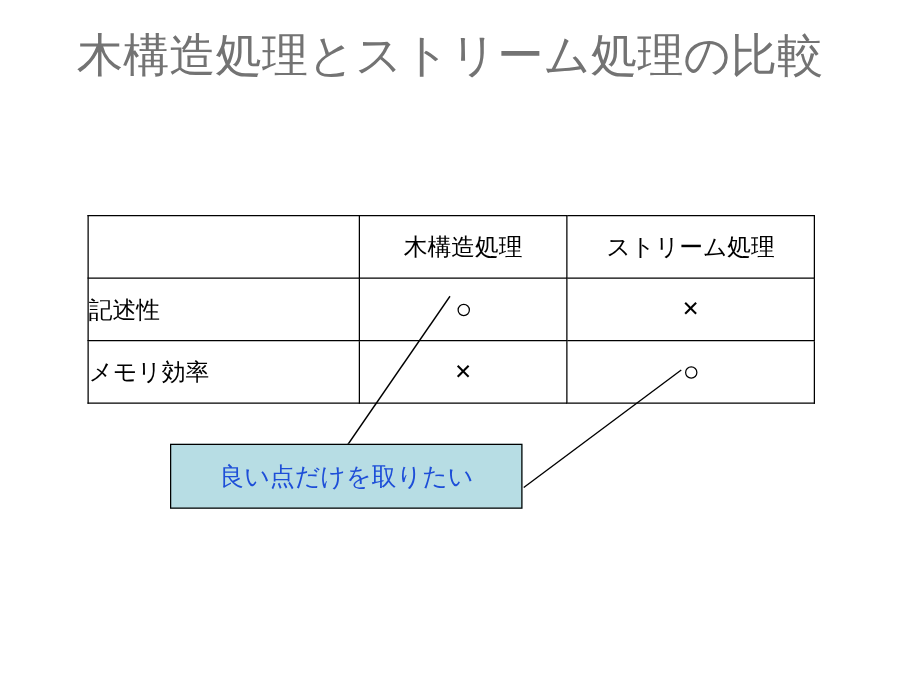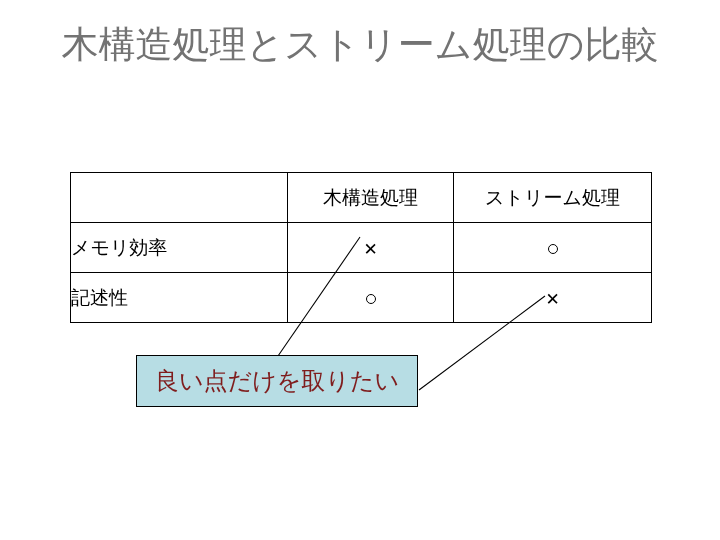--- a/index.html
+++ b/index.html
@@ -119,62 +119,62 @@
     height: 52px;
     box-sizing: border-box;
     border: 1.5px solid #000000;
     background: #b7dde4;
     display: flex;
     align-items: center;
     justify-content: center;
     z-index: 5;
   }
   #callout-text {
-    font-size: 24px;
+    font-size: 20px;
     line-height: 24px;
-    color: #7f1d1d;
+    color: #1d4ed8;
     white-space: nowrap;
   }
 </style>
 </head>
 <body>
 
 <div id="slide">
 
   <div id="slide-title">木構造処理とストリーム処理の比較</div>
 
   <table id="comparison-table">
     <tbody>
       <tr class="hdr-row">
         <td class="col-label cell-label"></td>
         <td class="col-tree cell-head">木構造処理</td>
         <td class="col-stream cell-head">ストリーム処理</td>
       </tr>
 
       <tr class="body-row">
+        <td class="col-label cell-label">記述性</td>
+        <td class="col-tree cell-mark">
+          <span class="mark-wrap">
+            <span class="mark-circle"></span>
+          </span>
+        </td>
+        <td class="col-stream cell-mark">
+          <span class="mark-cross">✕</span>
+        </td>
+      </tr>
+
+      <tr class="body-row">
         <td class="col-label cell-label">メモリ効率</td>
         <td class="col-tree cell-mark">
           <span class="mark-cross">✕</span>
         </td>
         <td class="col-stream cell-mark">
           <span class="mark-wrap">
             <span class="mark-circle"></span>
           </span>
-        </td>
-      </tr>
-
-      <tr class="body-row">
-        <td class="col-label cell-label">記述性</td>
-        <td class="col-tree cell-mark">
-          <span class="mark-wrap">
-            <span class="mark-circle"></span>
-          </span>
-        </td>
-        <td class="col-stream cell-mark">
-          <span class="mark-cross">✕</span>
         </td>
       </tr>
     </tbody>
   </table>
 
   <svg id="connectors" viewBox="0 0 720 540" width="720" height="540">
     <line x1="360" y1="237" x2="278" y2="356" stroke="#000000" stroke-width="1.1"></line>
     <line x1="545" y1="296" x2="419" y2="390" stroke="#000000" stroke-width="1.1"></line>
   </svg>
 

